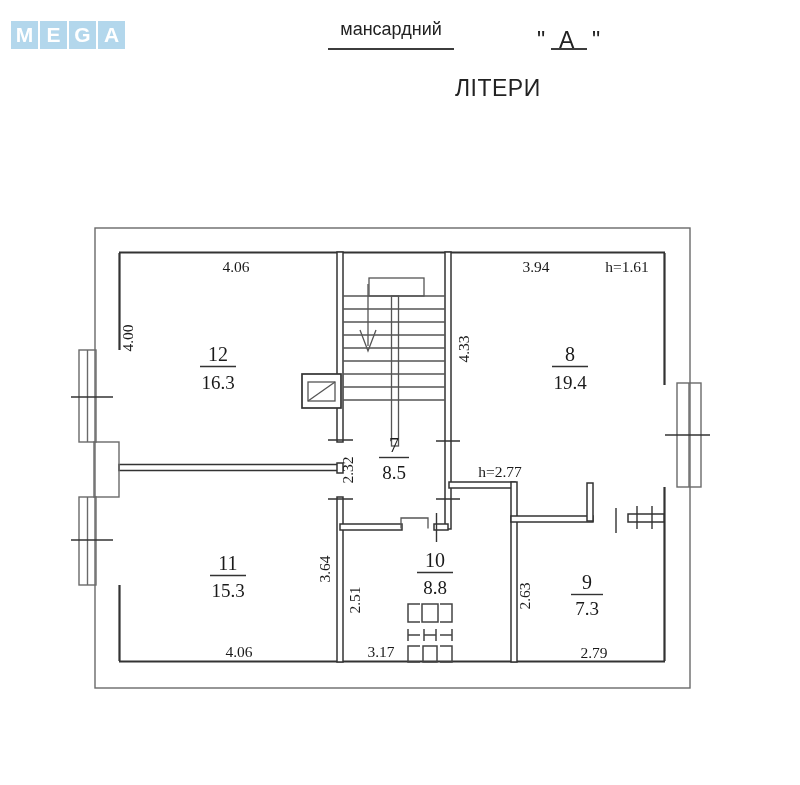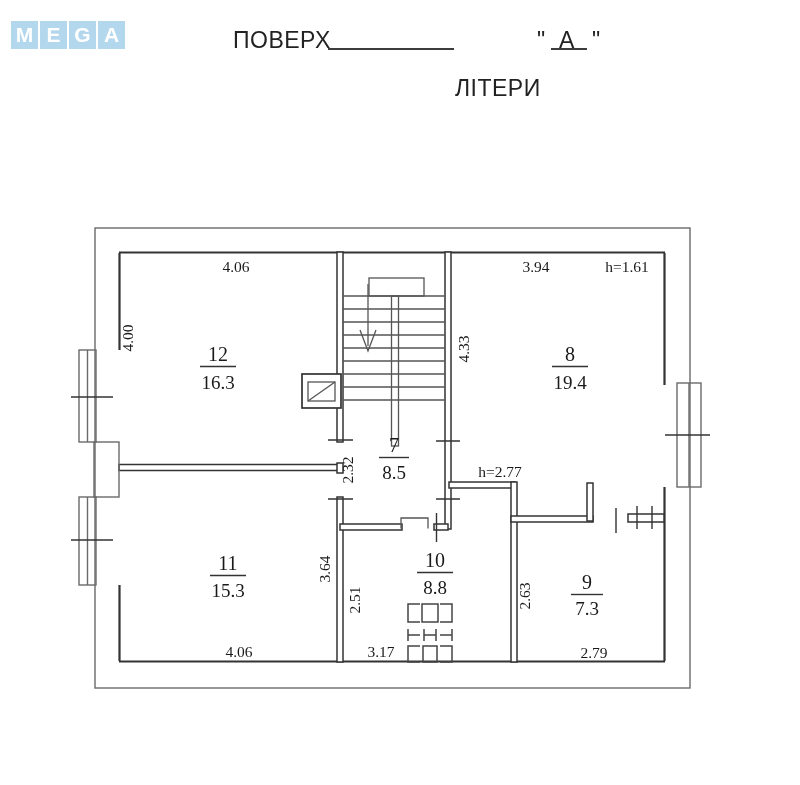--- a/index.html
+++ b/index.html
@@ -32,21 +32,21 @@
 
 <div id="stage">
 
   <div id="logo">
     <span class="tile">M</span>
     <span class="tile">E</span>
     <span class="tile">G</span>
     <span class="tile">A</span>
   </div>
 
-  <span class="ttl" style="left:233px;">ПОВЕРХ</span>
+  <span class="ttl-small" style="left:328px;width:126px;">мансардний</span>
   <div class="uline" style="left:328px;top:48px;width:126px;"></div>
   <span class="ttl" style="left:455px;margin-top:48px;">ЛІТЕРИ</span>
   <span class="ttl" style="left:537px;">"</span>
   <span class="ttl" style="left:550px;width:34px;text-align:center;">А</span>
   <div class="uline" style="left:551px;top:48px;width:36px;"></div>
   <span class="ttl" style="left:592px;">"</span>
 
   <svg width="800" height="785" viewBox="0 0 800 785">
 
     <rect class="thin" x="95" y="228" width="595" height="460"></rect>

